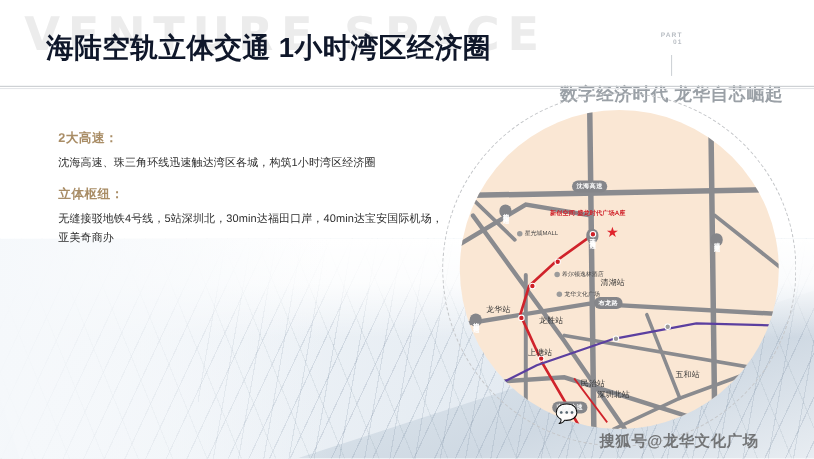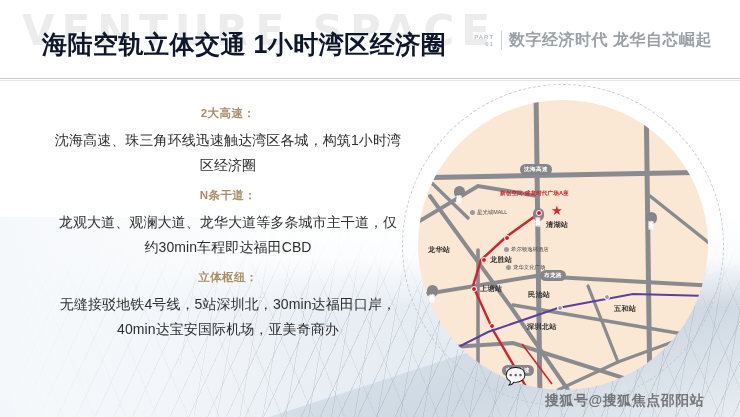--- a/index.html
+++ b/index.html
@@ -35,45 +35,45 @@
     position:absolute;left:22px;top:10px;
     font-size:42px;font-weight:bold;letter-spacing:7px;color:#ececec;
     font-family:"DejaVu Sans","Liberation Sans",sans-serif;
     white-space:nowrap;user-select:none;line-height:1;
   }
   .main-title{
     position:absolute;left:42px;top:31px;
     font-size:25px;font-weight:bold;color:#0f172a;letter-spacing:.5px;
     white-space:nowrap;line-height:1.1;
   }
-  .hdr-right{position:absolute;right:28px;top:30px;display:flex;align-items:center;gap:7px;}
+  .hdr-right{position:absolute;right:28px;top:30px;display:flex;align-items:center;gap:7px;flex-direction:column;}
   .part-no{display:flex;flex-direction:column;align-items:flex-end;line-height:1.05;
     color:#b9bec4;font-size:6px;font-weight:bold;letter-spacing:1px;}
   .part-no .p-num{font-size:6px;}
   .hdr-div{width:1px;height:19px;background:#cfd3d7;}
   .hdr-sub{font-size:16px;font-weight:bold;color:#9aa0a6;letter-spacing:.5px;white-space:nowrap;}
   .hdr-rule{position:absolute;left:0;top:78px;width:740px;height:1px;background:#c9ccd0;}
   .hdr-rule2{position:absolute;left:0;top:80px;width:740px;height:1px;background:#e4e6e9;}
 
   
-  .copy{position:absolute;left:53px;top:106px;width:350px;text-align:center;}
+  .copy{position:absolute;left:53px;top:118px;width:350px;}
   .sec{margin-bottom:11px;}
   .sec-h{font-size:11.5px;font-weight:bold;color:#a98d66;letter-spacing:.4px;margin-bottom:7px;}
-  .sec-b{font-size:14px;color:#2e2e2e;line-height:1.75;letter-spacing:.1px;}
+  .sec-b{font-size:10px;color:#2e2e2e;line-height:1.75;letter-spacing:.1px;}
 
   
   .map-wrap{position:absolute;left:402px;top:84px;width:330px;height:300px;}
   .map-dash{position:absolute;left:0;top:0;width:322px;height:322px;border-radius:50%;
     border:1px dashed #c6c8cb;box-sizing:border-box;}
   .map-circle{position:absolute;left:16px;top:16px;width:290px;height:290px;border-radius:50%;
     overflow:hidden;background:#fae7d4;}
   .map-svg{position:absolute;left:0;top:0;}
 
-  .mlabel{position:absolute;font-size:6.2px;color:#3f3f3f;white-space:nowrap;font-weight:bold;
-    letter-spacing:.2px;}
+  .mlabel{position:absolute;font-size:6.2px;color:#3f3f3f;white-space:nowrap;font-weight:normal;
+    letter-spacing:.2px;margin-top:32px;}
   .mlabel.big{font-size:7.2px;color:#333;}
   .road-pill{position:absolute;background:#85868a;color:#fff;font-size:5.6px;font-weight:bold;
     padding:1.5px 4px;border-radius:6px;white-space:nowrap;letter-spacing:.4px;}
   .road-pill.vert{writing-mode:vertical-rl;padding:4px 1.5px;border-radius:6px;letter-spacing:1px;}
   .poi{position:absolute;display:flex;align-items:center;gap:2px;font-size:5.4px;color:#4a4a4a;white-space:nowrap;}
   .poi-dot{width:5px;height:5px;border-radius:50%;background:#9b9b9b;display:inline-block;flex:none;}
   .st-dot{position:absolute;width:6px;height:6px;border-radius:50%;background:#cf1f26;
     border:1.2px solid #fff;box-sizing:border-box;}
   .st-dot.gray{background:#9b9b9b;}
   .proj-label{position:absolute;font-size:5.6px;font-weight:bold;color:#d0232b;white-space:nowrap;letter-spacing:.1px;}
@@ -111,24 +111,20 @@
     <div class="hdr-div"></div>
     <div class="hdr-sub">数字经济时代 龙华自芯崛起</div>
   </div>
   <div class="hdr-rule"></div>
   <div class="hdr-rule2"></div>
 
   <div class="copy">
     <div class="sec">
       <div class="sec-h">2大高速：</div>
       <div class="sec-b">沈海高速、珠三角环线迅速触达湾区各城，构筑1小时湾区经济圈</div>
-    </div>
-    <div class="sec">
-      <div class="sec-h">N条干道：</div>
-      <div class="sec-b">龙观大道、观澜大道、龙华大道等多条城市主干道，仅约30min车程即达福田CBD</div>
     </div>
     <div class="sec">
       <div class="sec-h">立体枢纽：</div>
       <div class="sec-b">无缝接驳地铁4号线，5站深圳北，30min达福田口岸，40min达宝安国际机场，亚美奇商办</div>
     </div>
     <div class="sec">
     </div>
   </div>
 
   <div class="map-wrap">
@@ -170,27 +166,27 @@
       <div class="st-dot" style="left:118px;top:110px;"></div>
       <div class="star" style="left:133px;top:104px;">★</div>
 
       <div class="st-dot" style="left:63px;top:157px;"></div>
       <div class="st-dot" style="left:53px;top:186px;"></div>
       <div class="st-dot" style="left:86px;top:135px;"></div>
       <div class="st-dot gray" style="left:139px;top:205px;"></div>
       <div class="st-dot gray" style="left:186px;top:194px;"></div>
       <div class="st-dot" style="left:71px;top:223px;"></div>
 
-      <div class="mlabel big" style="left:10px;top:145px;">龙华站</div>
+      <div class="mlabel big" style="left:24px;top:145px;">龙华站</div>
       <div class="mlabel big" style="left:128px;top:120px;">清湖站</div>
       <div class="mlabel big" style="left:72px;top:155px;">龙胜站</div>
       <div class="mlabel big" style="left:62px;top:184px;">上塘站</div>
-      <div class="mlabel big" style="left:110px;top:190px;">民治站</div>
+      <div class="mlabel big" style="left:110px;top:212px;">民治站</div>
       <div class="mlabel big" style="left:196px;top:204px;">五和站</div>
-      <div class="mlabel big" style="left:64px;top:222px;padding-left:45px;">深圳北站</div>
+      <div class="mlabel big" style="left:80px;top:222px;padding-left:45px;">深圳北站</div>
 
       <div class="poi" style="left:52px;top:109px;">
         <span class="poi-dot"></span>
         <span>星光城MALL</span>
       </div>
       <div class="poi" style="left:86px;top:146px;">
         <span class="poi-dot"></span>
         <span>希尔顿逸林酒店</span>
       </div>
       <div class="poi" style="left:88px;top:164px;">
@@ -200,15 +196,15 @@
     </div>
 
     <svg style="position:absolute;left:0;top:0;overflow:visible;" width="330" height="300">
       <path d="M120 260 L150 300" stroke="#d0232b" stroke-width="1.6" fill="none"></path>
     </svg>
   </div>
 
   <div class="wm-wechat">
     <span class="wx">💬</span>
   </div>
-  <div class="wm-sohu">搜狐号@搜狐焦点邵阳站</div>
+  <div class="wm-sohu">搜狐号@龙华文化广场</div>
 
 </div>
 
 </body></html>

